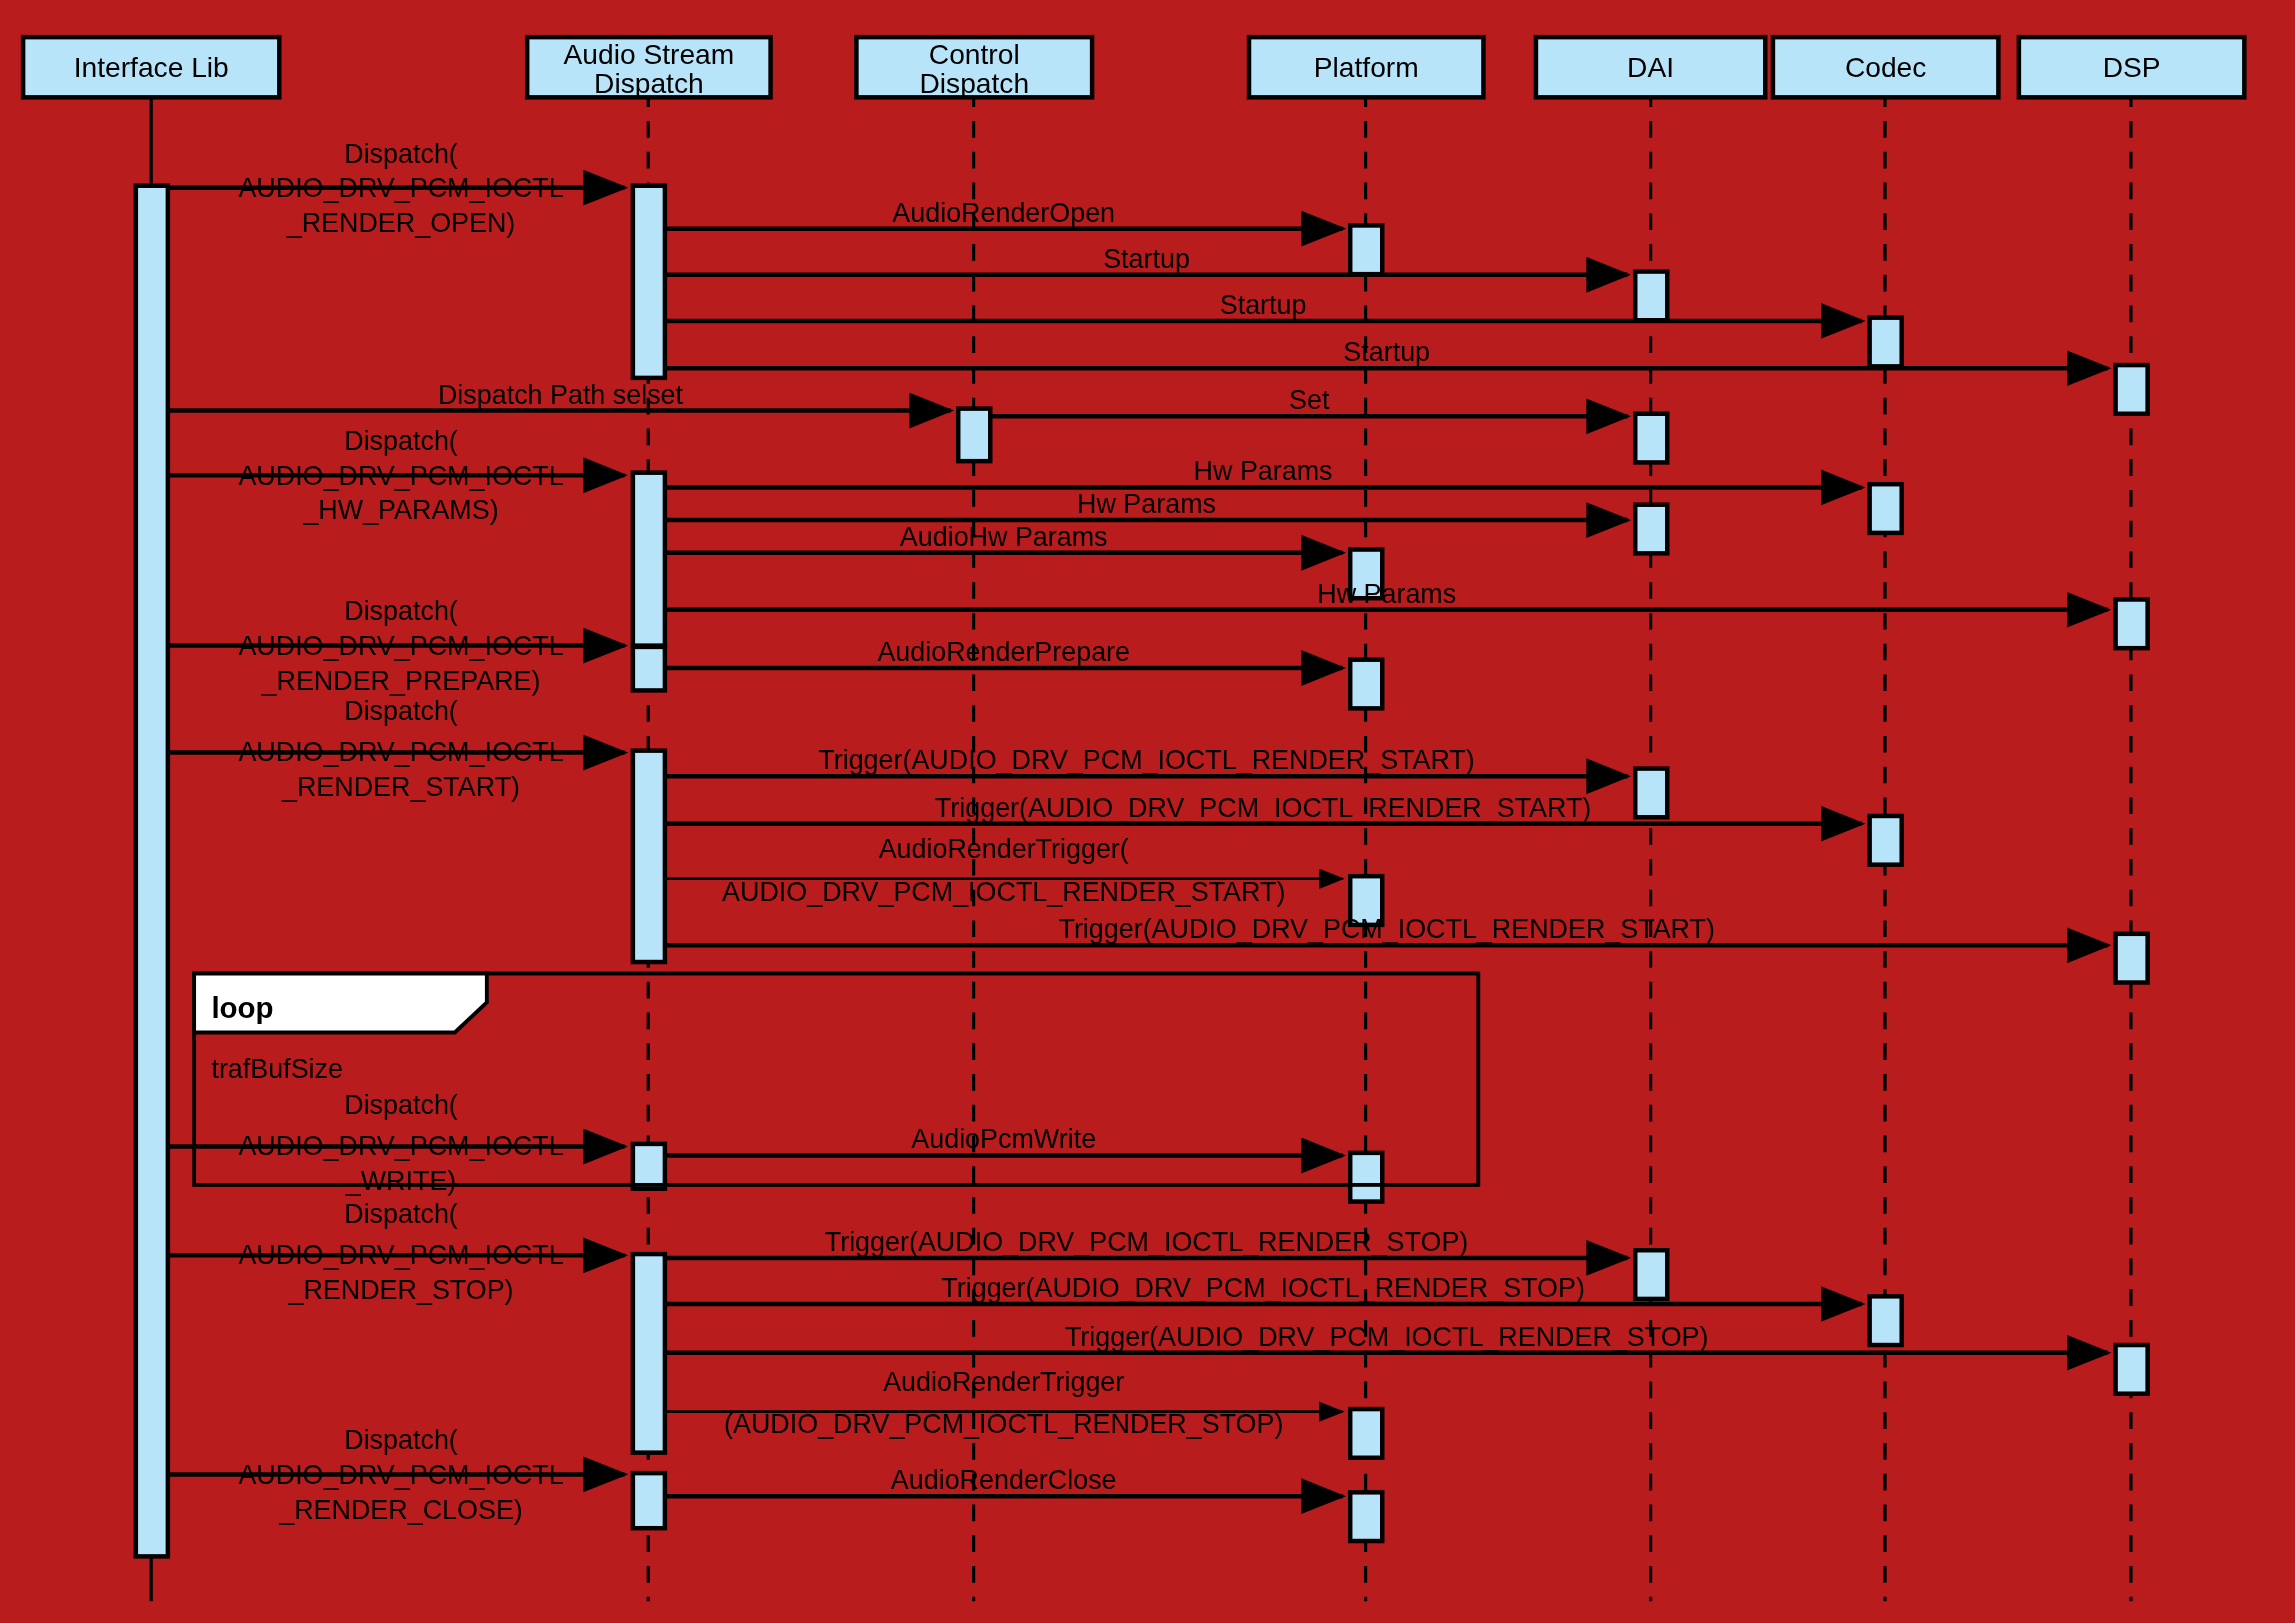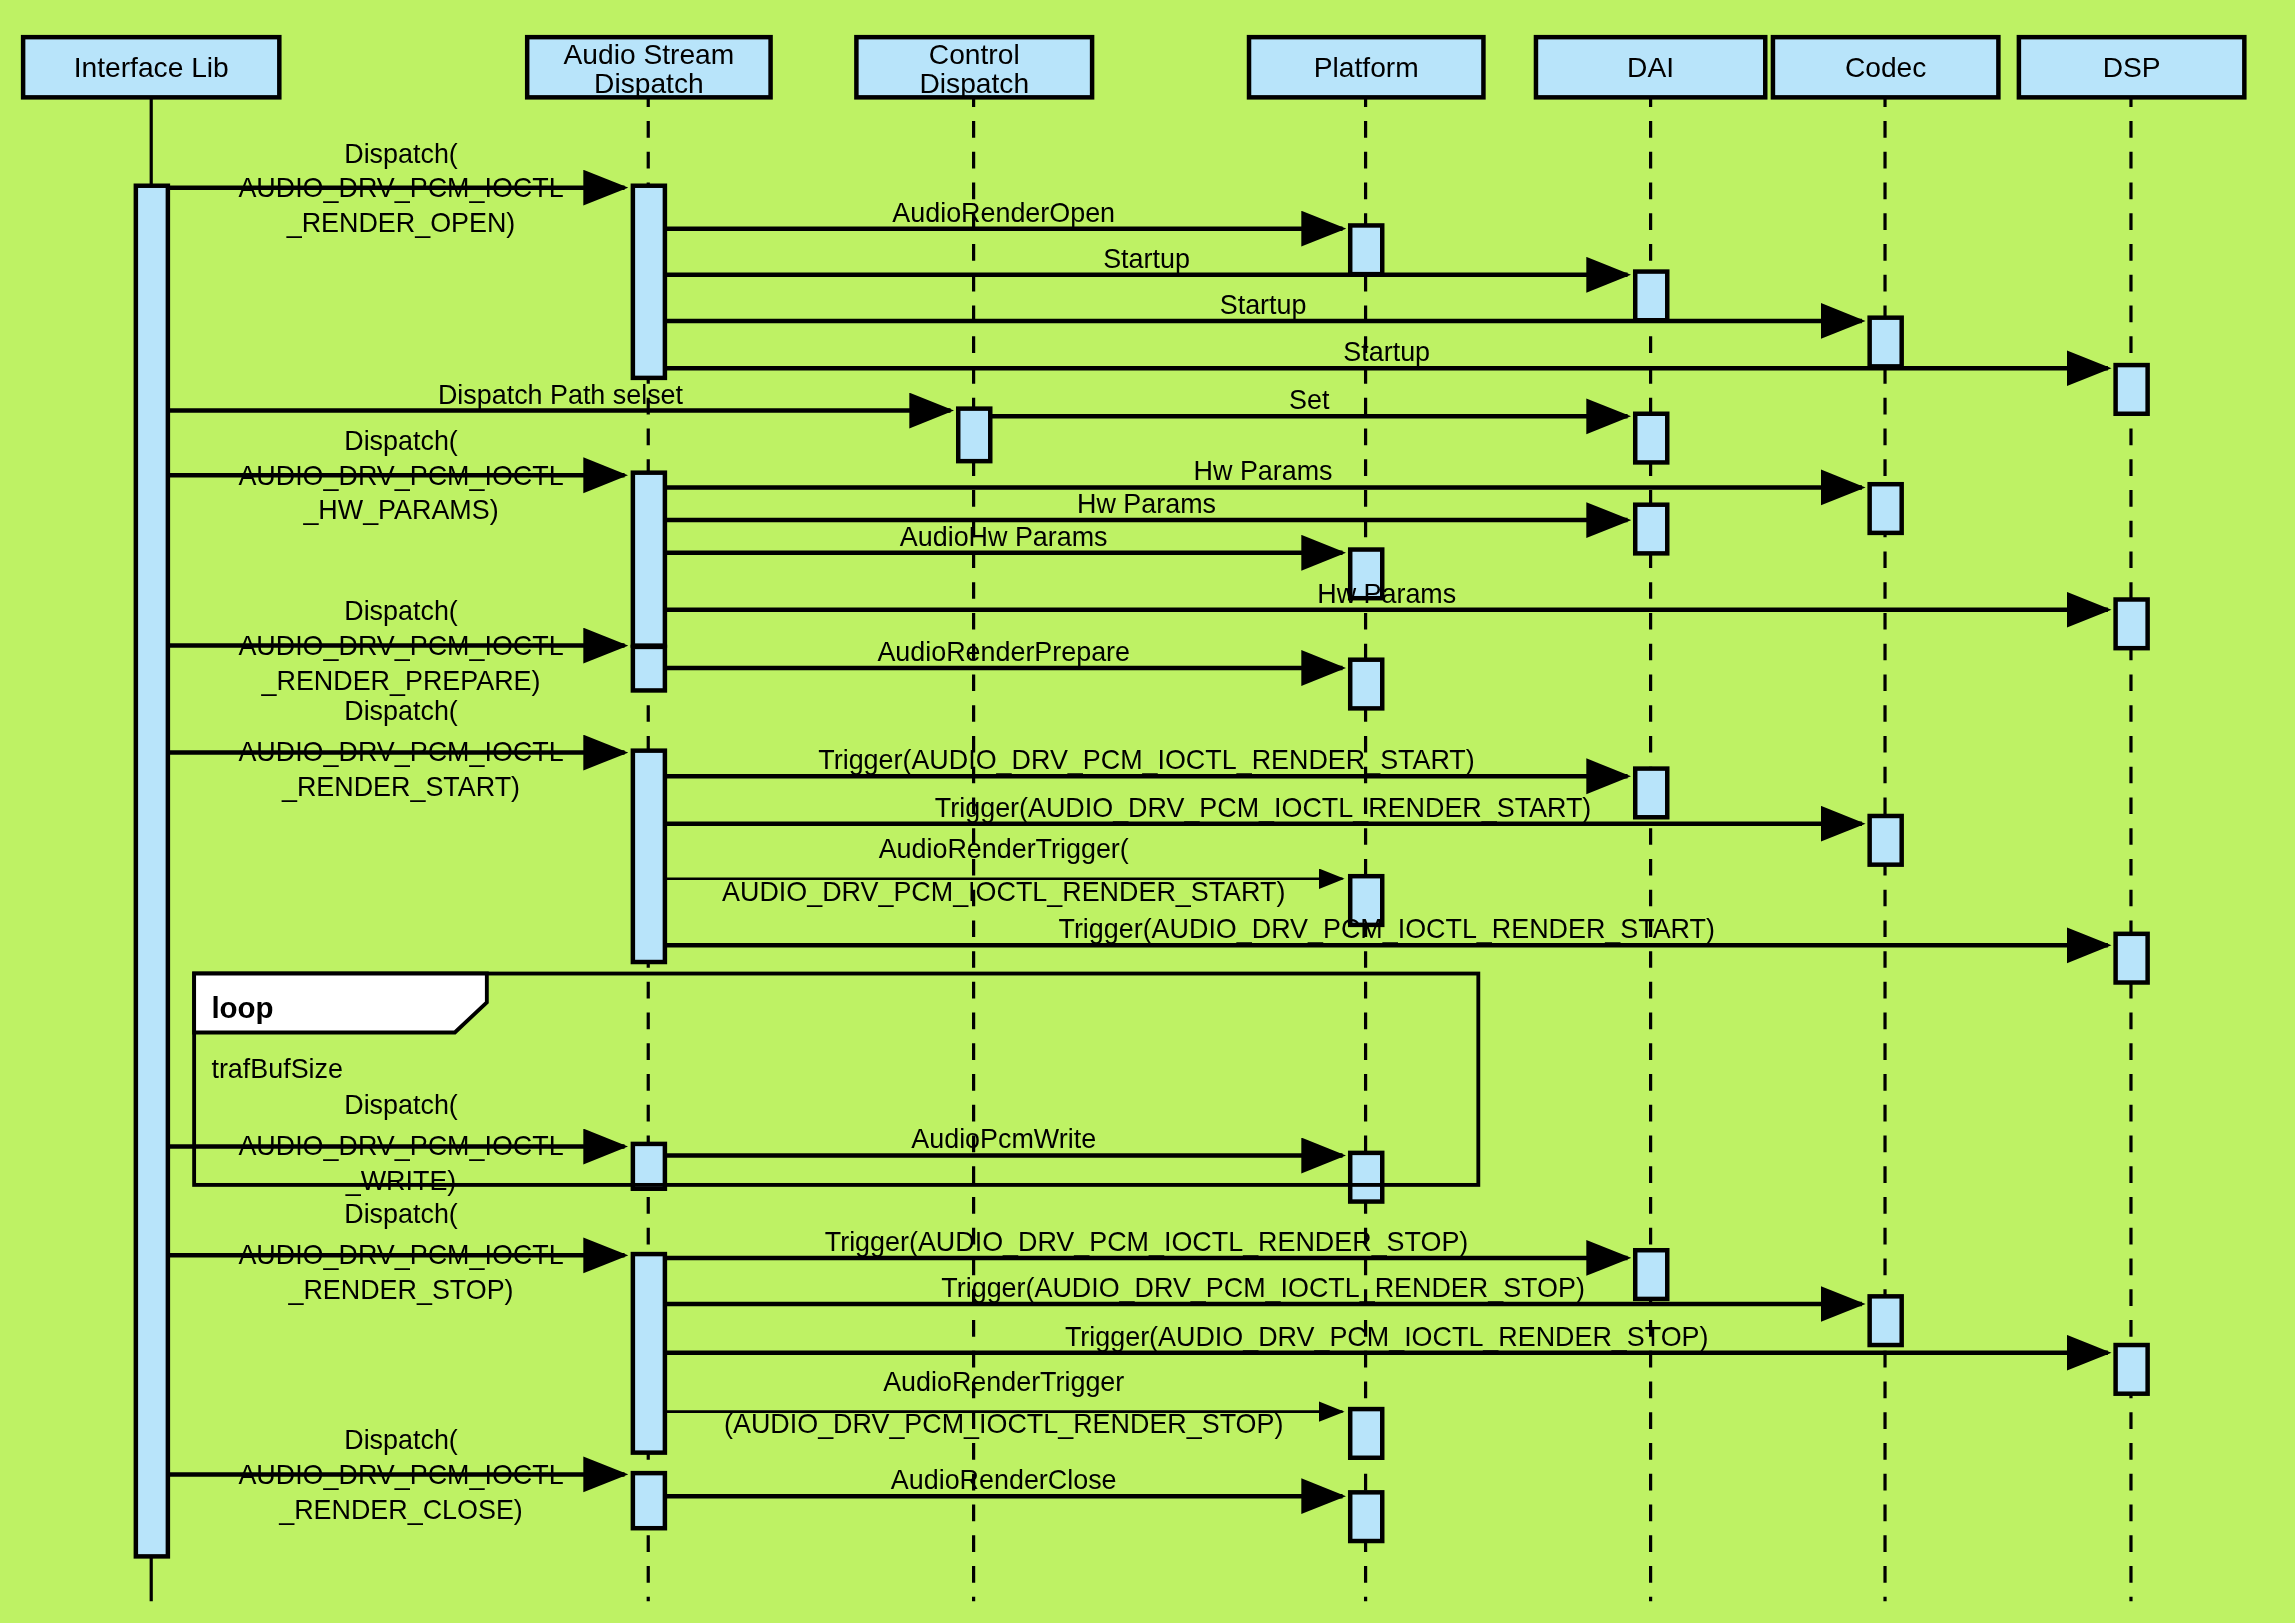--- a/index.html
+++ b/index.html
@@ -4,21 +4,21 @@
 <style>
   html, body {
     margin: 0;
     padding: 0;
     background: #ffffff;
   }
   #diagram-root {
     position: relative;
     width: 2295px;
     height: 1623px;
-    background: #bef264;
+    background: #b91c1c;
     font-family: "Liberation Sans", sans-serif;
   }
   svg#seq-svg {
     position: absolute;
     top: 0;
     left: 0;
     width: 2295px;
     height: 1623px;
     display: block;
   }

